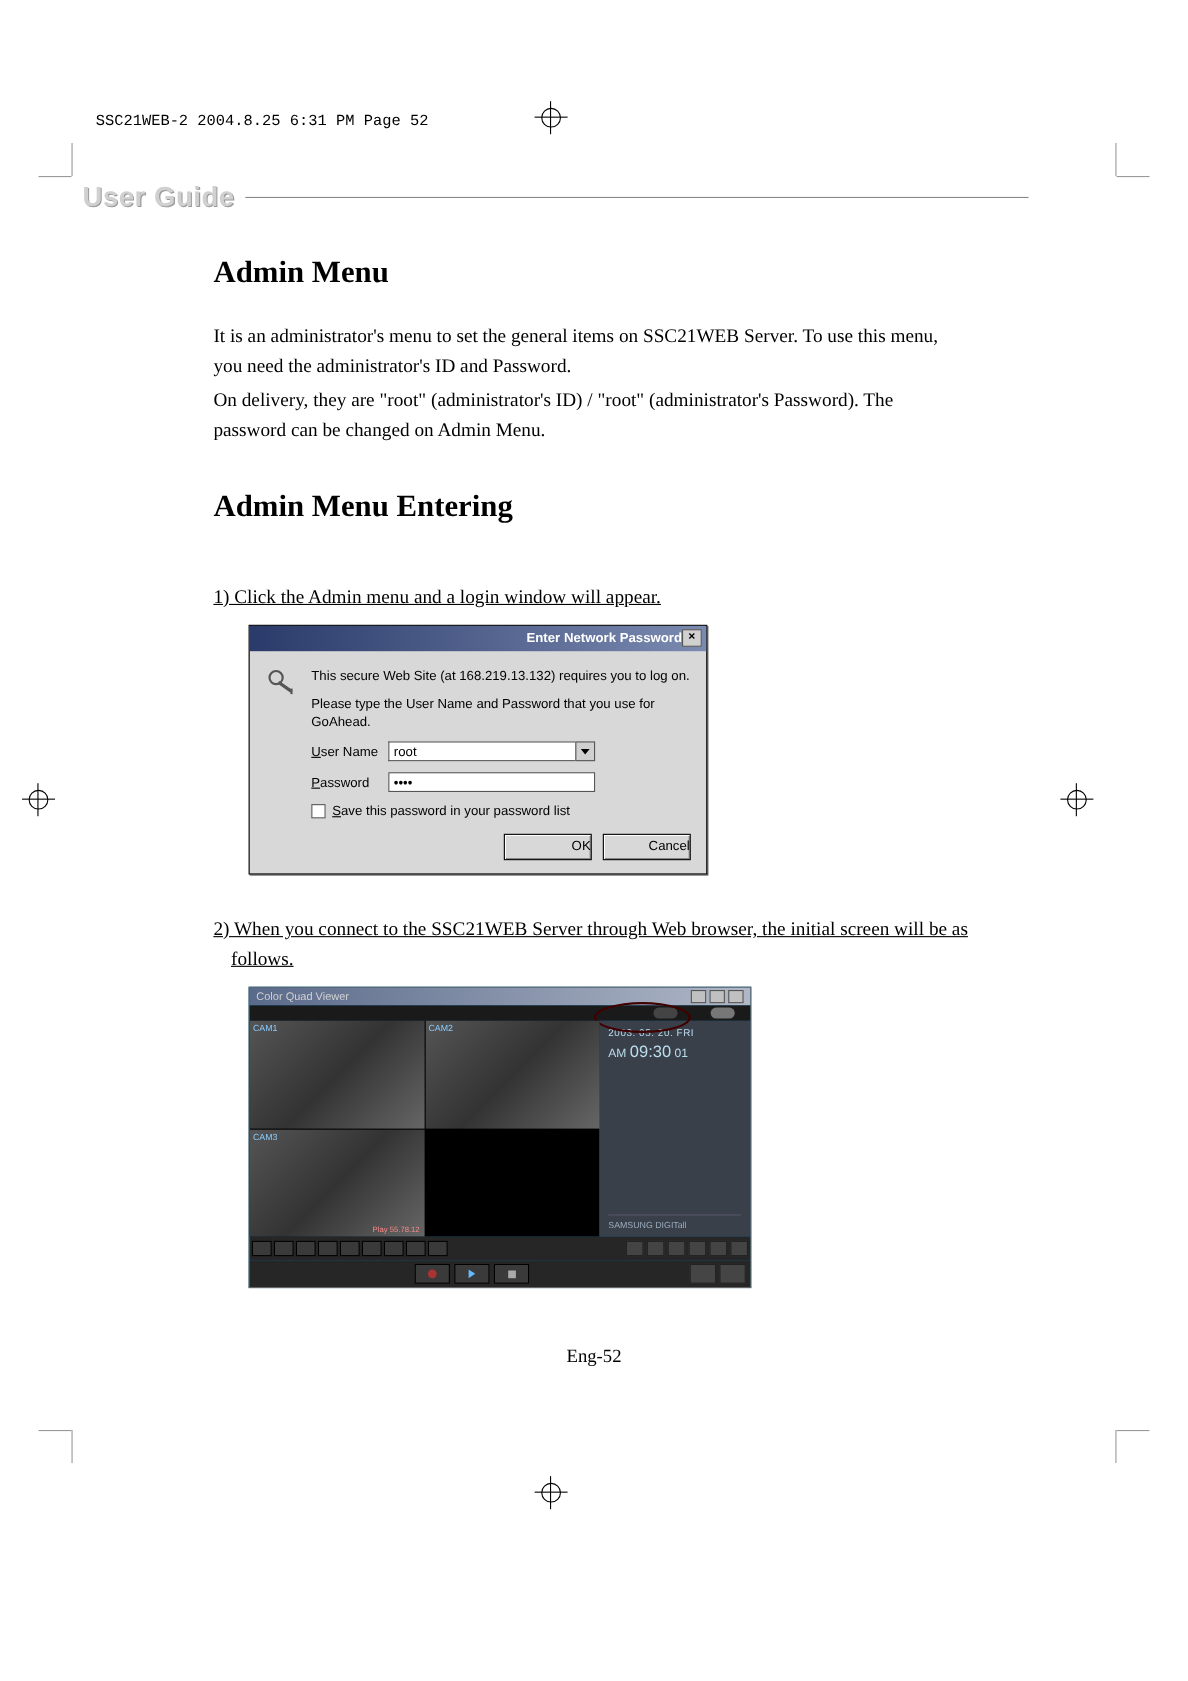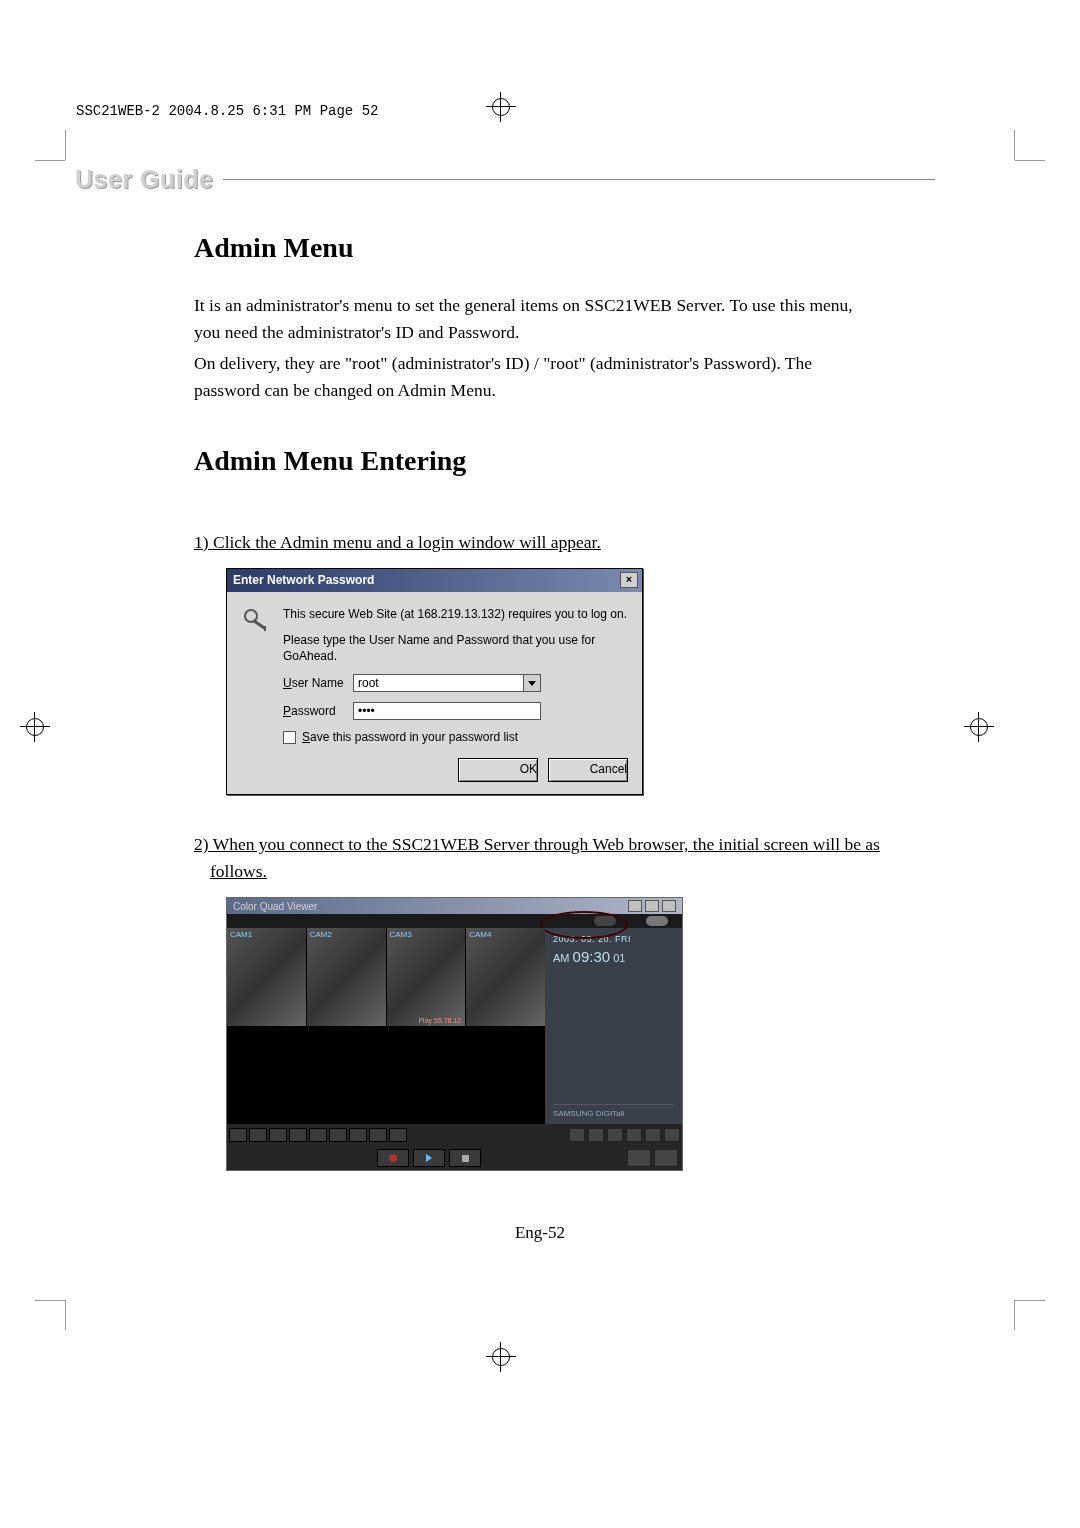--- a/index.html
+++ b/index.html
@@ -22,21 +22,21 @@
   .crop-top { position:absolute; left:492px; top:98px; }
   .crop-bottom { position:absolute; left:492px; top:1348px; }
   .crop-left { position:absolute; left:26px; top:718px; }
   .crop-right { position:absolute; left:970px; top:718px; }
 
   .corner-line-h { position:absolute; background:#999; height:1px; }
   .corner-line-v { position:absolute; background:#999; width:1px; }
 
   .print-header {
     position: absolute;
-    top: 103px; left: 76px;
+    top: 103px; left: 87px;
     font-family: "Courier New", monospace;
     font-size: 14px;
     color: #000;
   }
   .page {
     position: absolute;
     top: 165px; left: 75px;
     width: 860px;
   }
   .section-header-row {
@@ -91,21 +91,21 @@
     font-size: 12px;
     margin-left: 32px;
     box-shadow: 1px 1px 0 #555;
   }
   .dialog-title {
     background: linear-gradient(90deg, #2a3a6a 0%, #7a8ab0 100%);
     color: #fff;
     font-weight: bold;
     padding: 3px 4px 4px 6px;
     display: flex;
-    justify-content: space-between;
+    justify-content: flex-end;
     align-items: center;
     font-size: 12px;
   }
   .dialog-close {
     width: 16px; height: 14px;
     background: #d0d0d0;
     border: 1px solid #555;
     color: #000;
     text-align: center;
     line-height: 12px;
@@ -187,21 +187,21 @@
   .admin-circle {
     position:absolute; right: 54px; top: 13px;
     width: 84px; height: 24px;
     border: 2px solid #400000; border-radius: 50%;
   }
   .top-ico { width:22px; height:10px; border-radius:5px; background:#444;}
   .top-ico.light { background:#777;}
   .viewer-main { display:flex; }
   .quad {
     width: 318px; height: 196px;
-    display: grid; grid-template-columns: 1fr 1fr 1fr 1fr; grid-template-rows: 1fr 1fr;
+    display: grid; grid-template-columns: 1fr 1fr; grid-template-rows: 1fr 1fr;
     gap: 1px; background: #000;
   }
   .cam {
     background: linear-gradient(135deg, #555 0%, #333 50%, #666 100%);
     position: relative;
   }
   .cam-label {
     position:absolute; top:2px; left:3px;
     color:#8cf; font-size:8px;
   }
@@ -370,23 +370,20 @@
           <div class="cam">
               <div class="cam-label">CAM1</div>
             </div>
           <div class="cam">
               <div class="cam-label">CAM2</div>
             </div>
           <div class="cam">
               <div class="cam-label">CAM3</div>
             <div style="position:absolute; bottom:2px; right:4px; color:#f88; font-size:7px;">Play 55.78.12</div>
           </div>
-          <div class="cam">
-              <div class="cam-label">CAM4</div>
-            </div>
         </div>
         <div class="side-panel">
           <div class="date-line">2003. 05. 20. FRI</div>
           <div class="time-line"><span>AM </span><span class="time-big">09:30</span><span> 01</span></div>
           <div class="samsung">SAMSUNG DIGITall</div>
         </div>
       </div>
       <div class="viewer-bottom">
         <div class="vb-seg"></div>
         <div class="vb-seg"></div>

